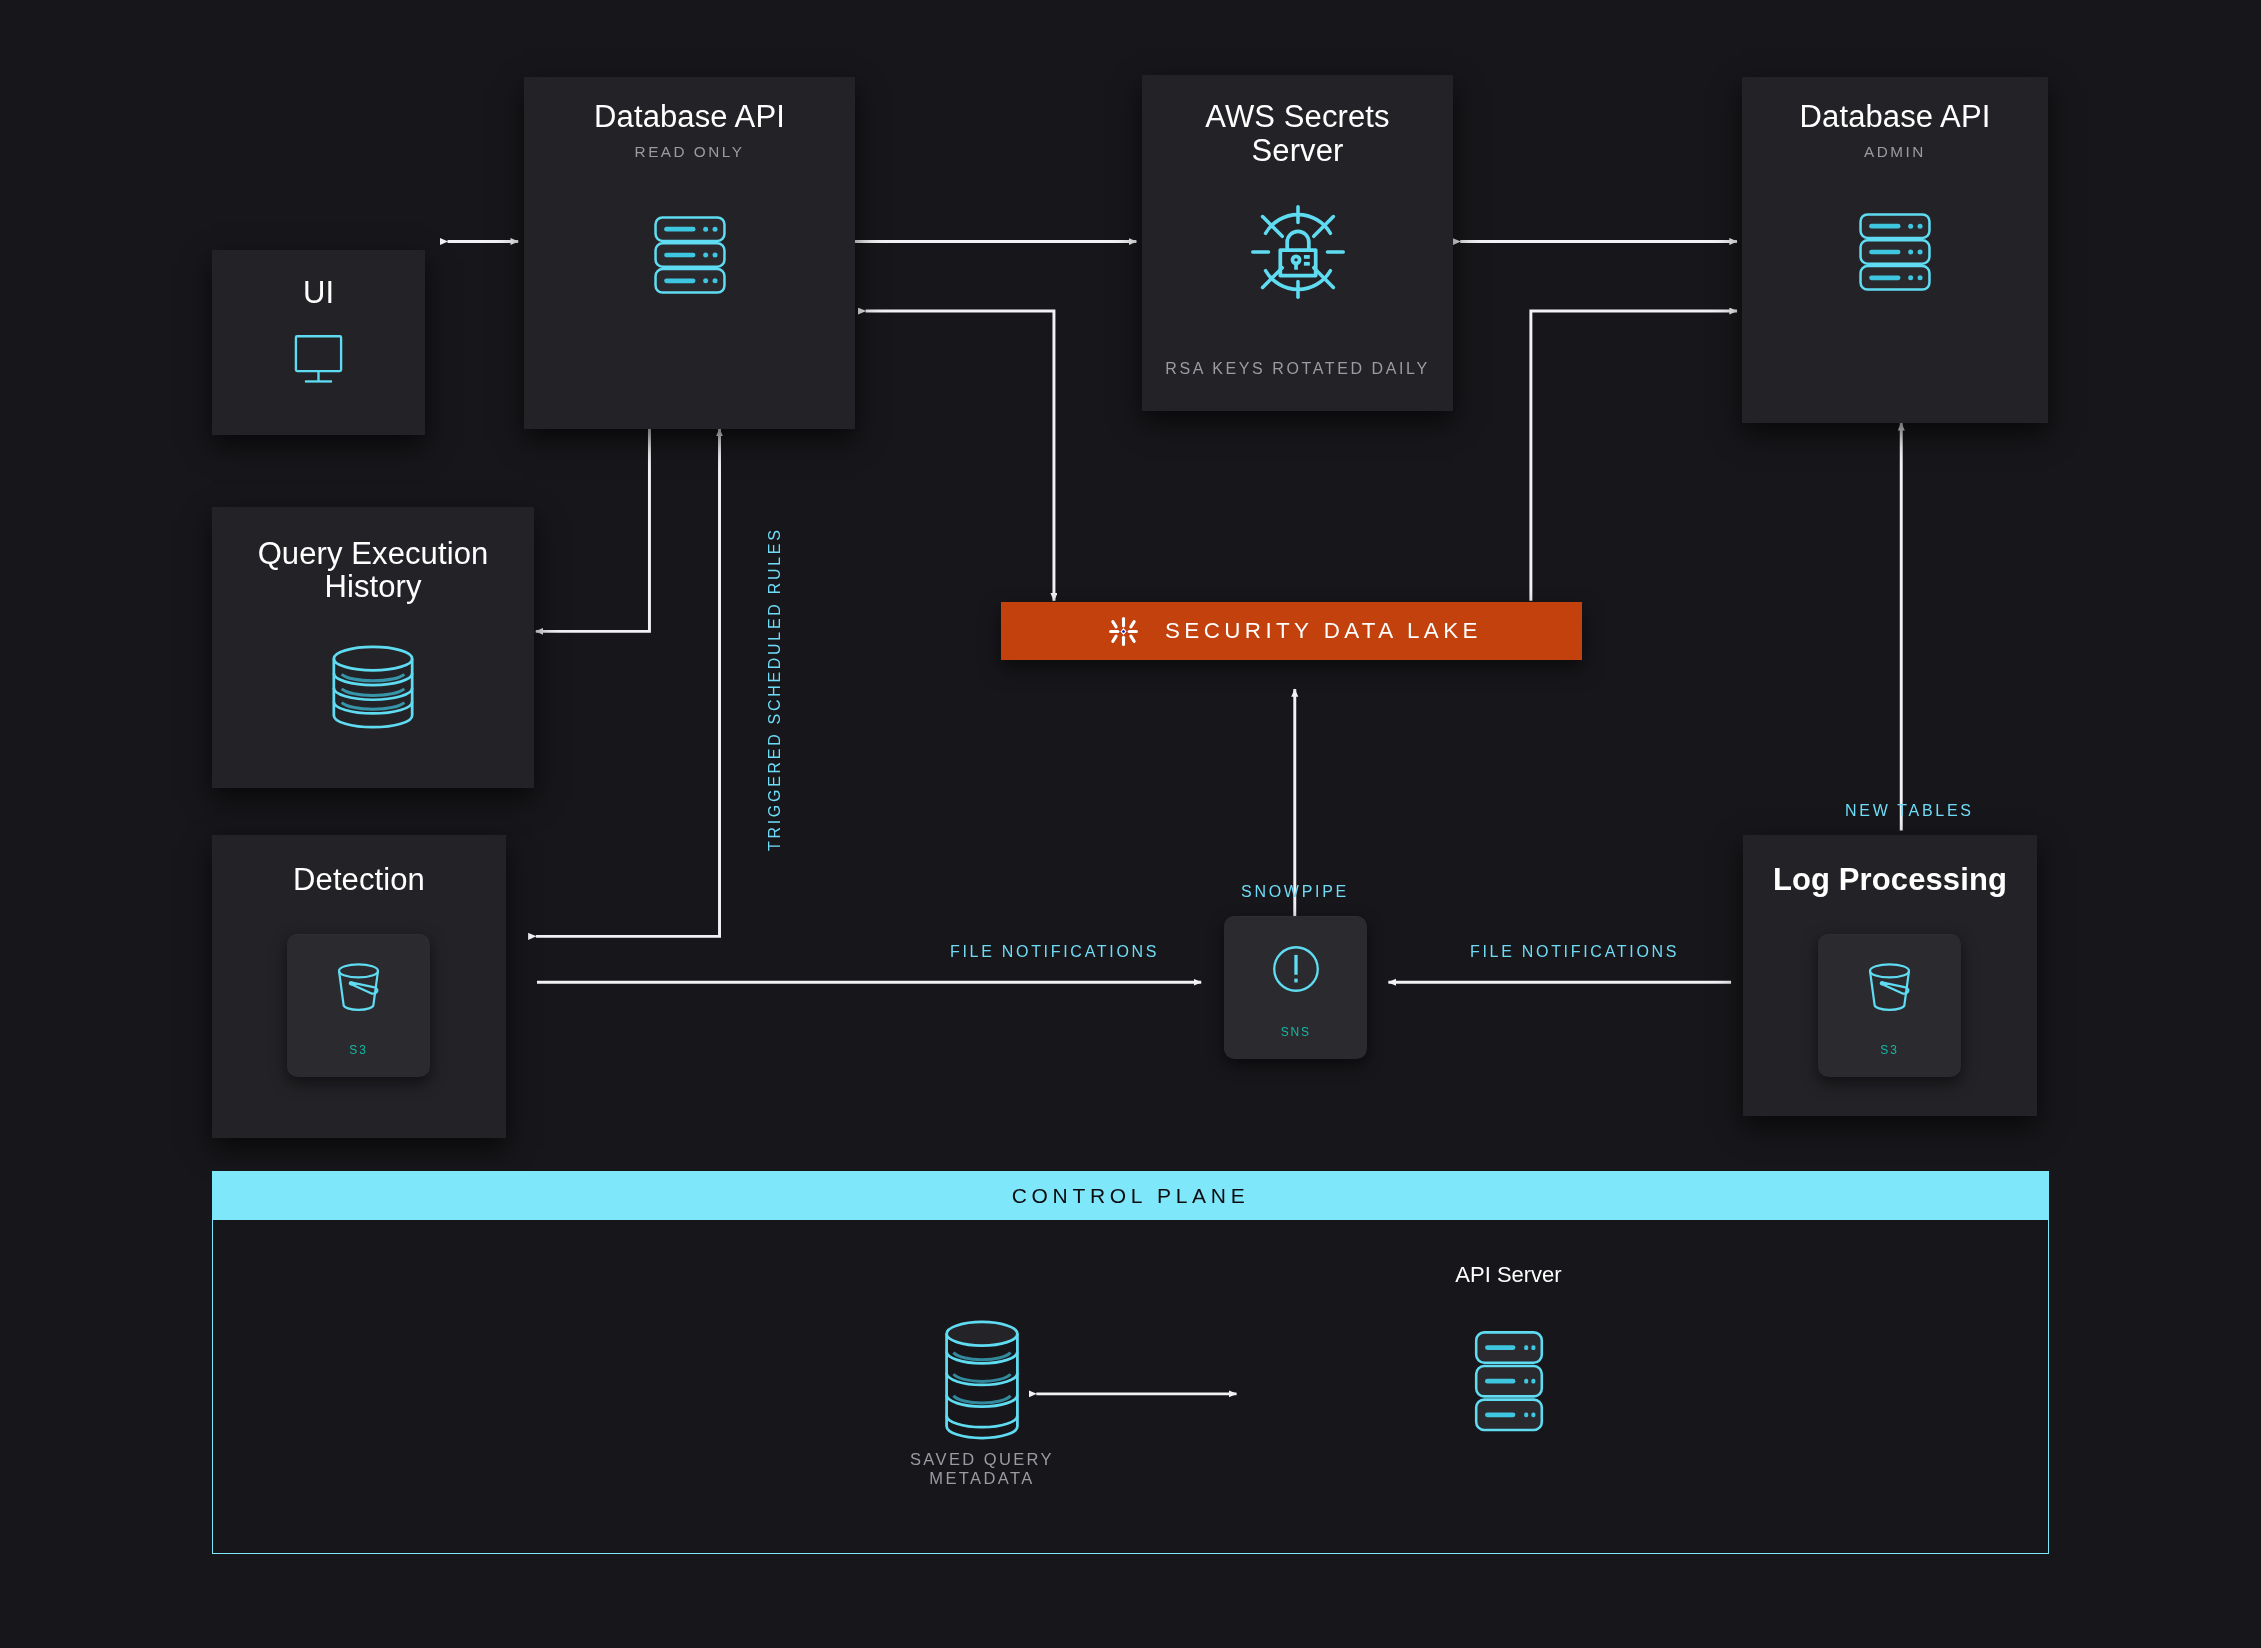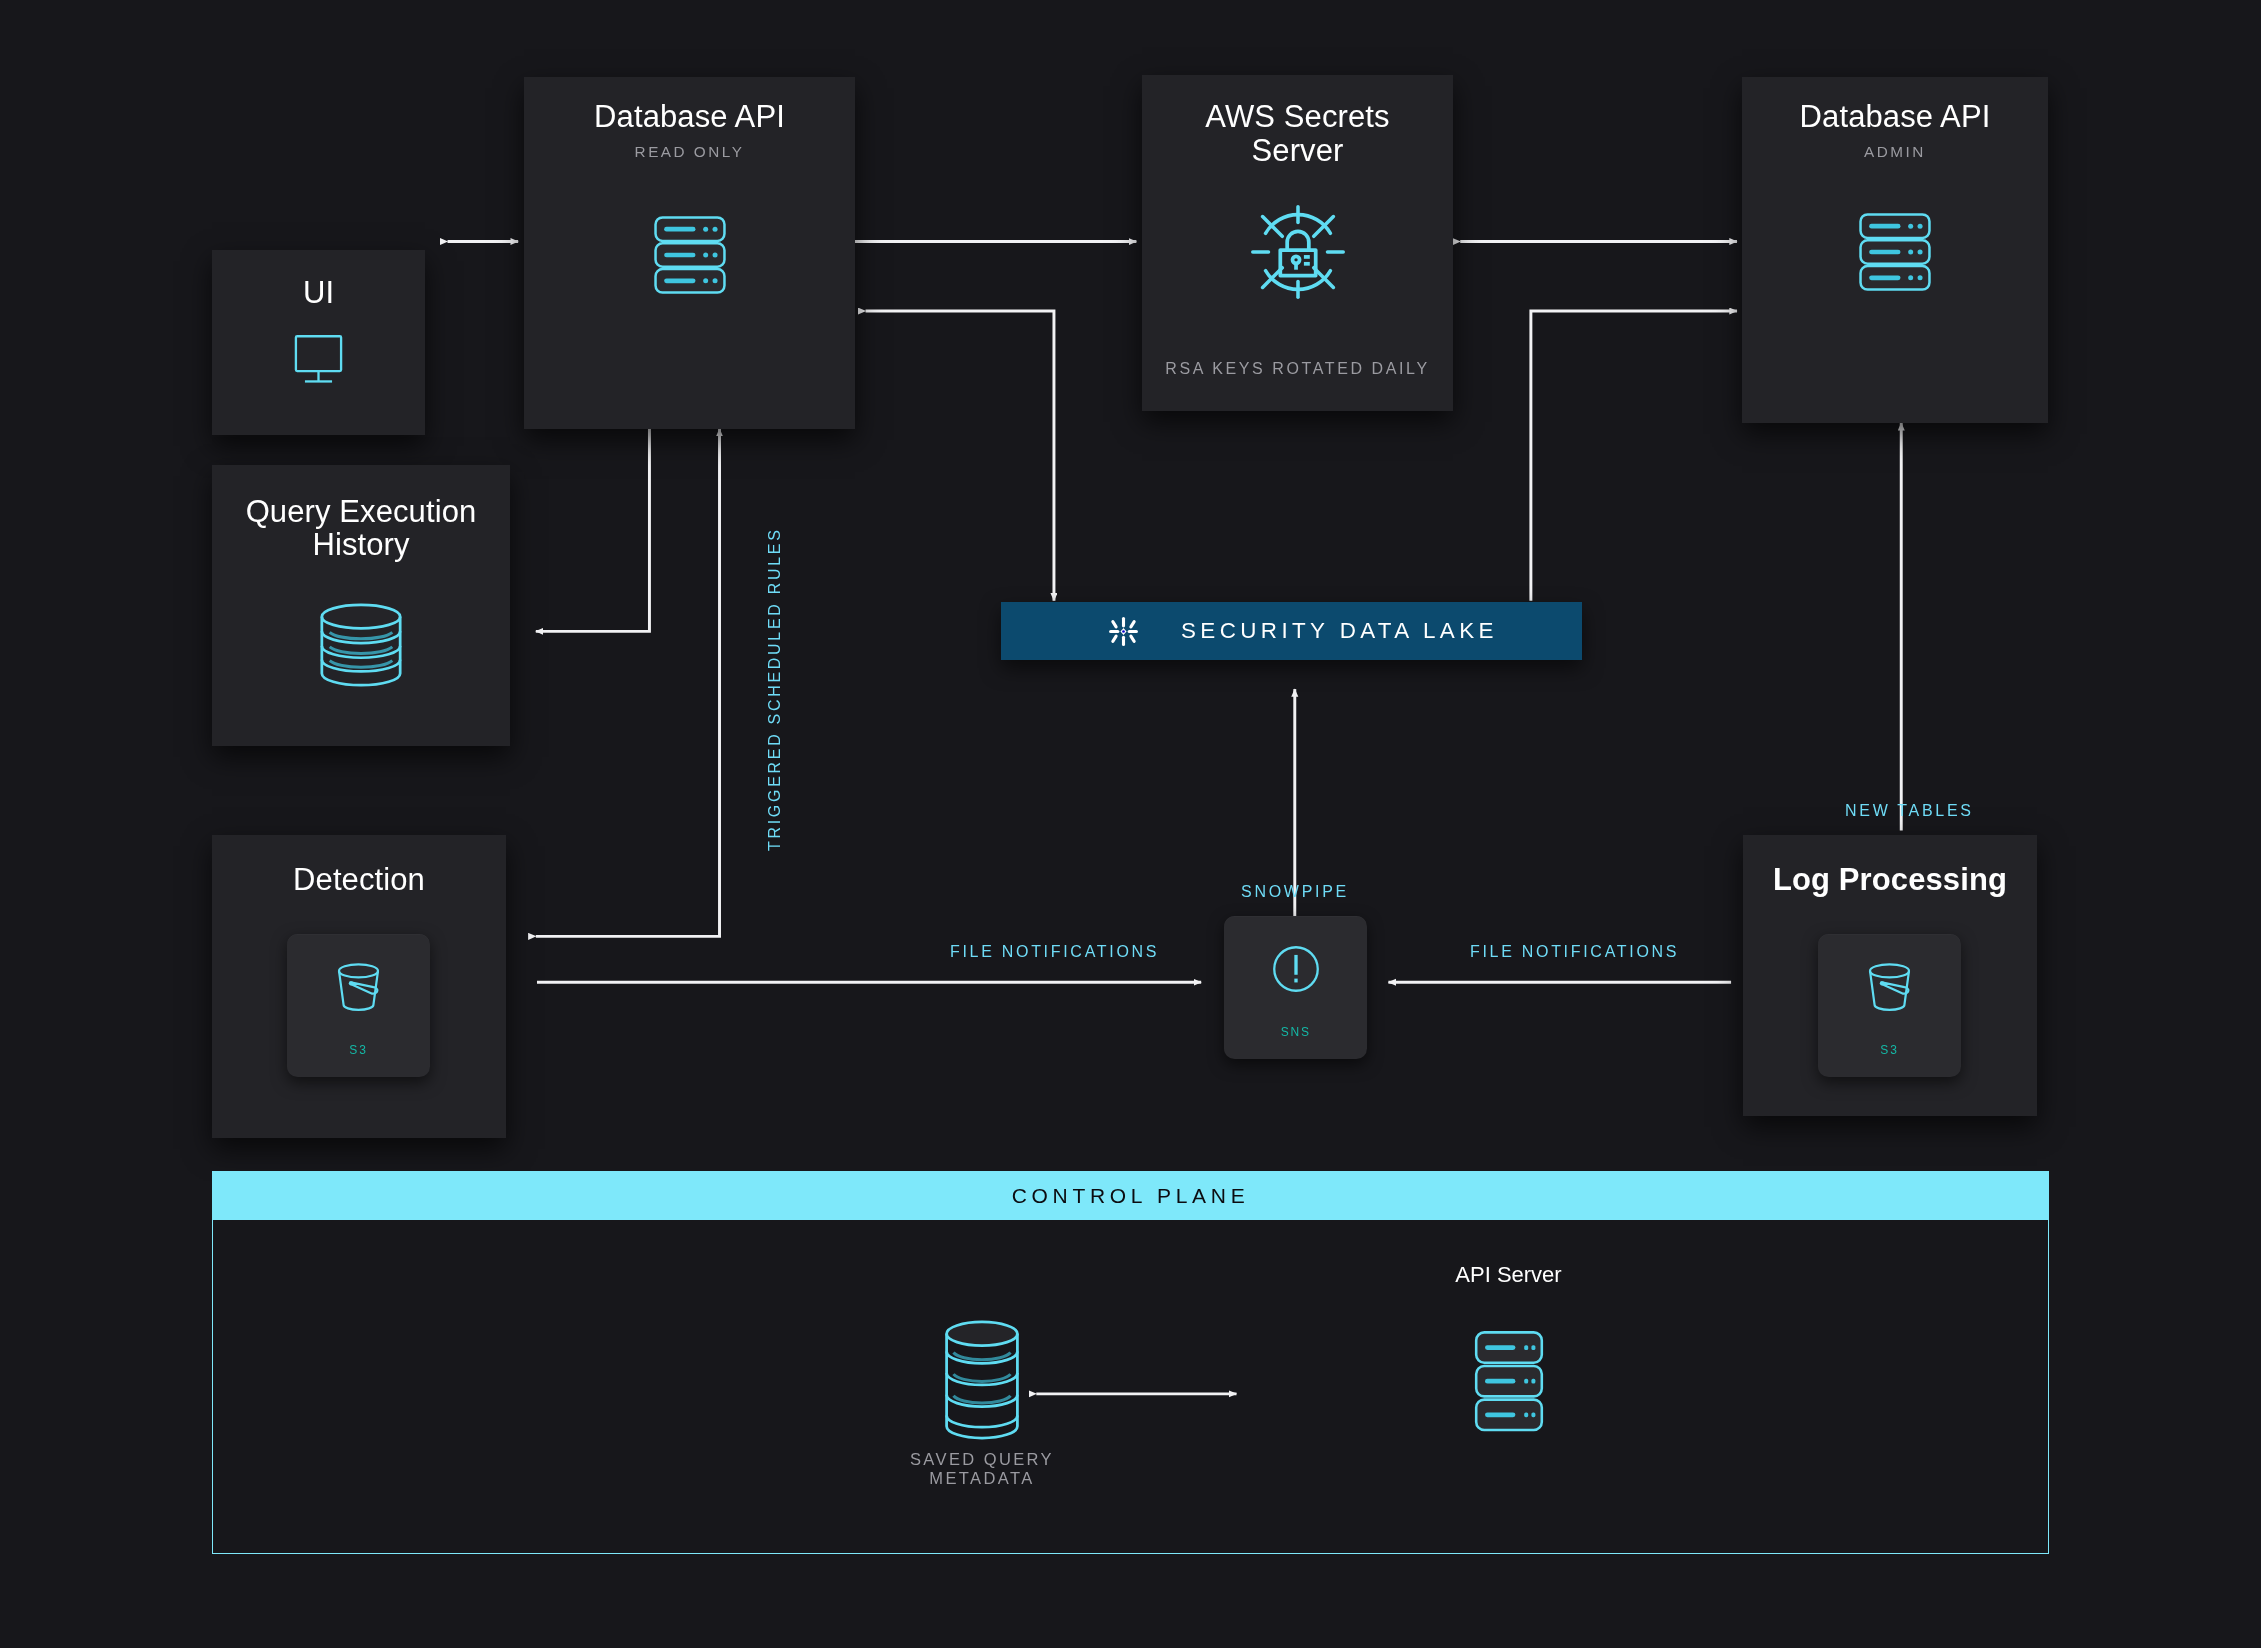--- a/index.html
+++ b/index.html
@@ -50,24 +50,23 @@
     box-shadow:0 5.9px 15.3px rgba(0,0,0,.55), inset 0 0.6px 0 rgba(255,255,255,.04);
     display:flex;flex-direction:column;align-items:center;justify-content:center;
   }
   .tile-label{
     color:#14b8a6;font-size:12px;letter-spacing:1.8px;margin-top:24px;
   }
 
   
   .lakebar{
     position:absolute;
-    background:#0c4a6e;
+    background:#c2410c;
     display:flex;align-items:center;
     box-shadow:0 8.2px 20px rgba(0,0,0,.55);
-    gap:16px;
   }
   .lakebar .lk-label{
     color:#ffffff;font-size:22.4px;letter-spacing:4.4px;font-weight:400;
   }
 
   
   .cp-outer{position:absolute;box-sizing:border-box;border:1.8px solid #7ee8fa;background:transparent;}
   .cp-header{
     position:absolute;left:0;right:0;top:0;height:48px;
     background:#7ee8fa;display:flex;align-items:center;justify-content:center;
@@ -237,21 +236,21 @@
             <circle cx="92" cy="23" r="3.2"></circle>
           <circle cx="80" cy="56" r="3.2"></circle>
             <circle cx="92" cy="56" r="3.2"></circle>
           <circle cx="80" cy="89" r="3.2"></circle>
             <circle cx="92" cy="89" r="3.2"></circle>
         </g>
       </svg>
     </div>
   </div>
 
-  <div class="card" style="left:212px;top:465px;width:298px;height:281px;">
+  <div class="card" style="left:212px;top:507px;width:322px;height:281px;">
     <div class="card-title" style="top:29.4px;">Query Execution</div>
     <div class="card-title" style="top:62px;">History</div>
     <div class="icon-wrap" style="left:0;right:0;top:134px;height:94px;">
       <svg width="118" height="94" viewBox="0 0 120 96">
         <g fill="none" stroke="#5fdcf2" stroke-width="2.8">
           <ellipse cx="60" cy="18" rx="40" ry="12" fill="#242428"></ellipse>
           <path d="M20,18 v58 a40,12 0 0 0 80,0 v-58"></path>
           <path d="M20,33 a40,12 0 0 0 80,0"></path>
           <path d="M20,48 a40,12 0 0 0 80,0"></path>
           <path d="M20,62 a40,12 0 0 0 80,0"></path>

